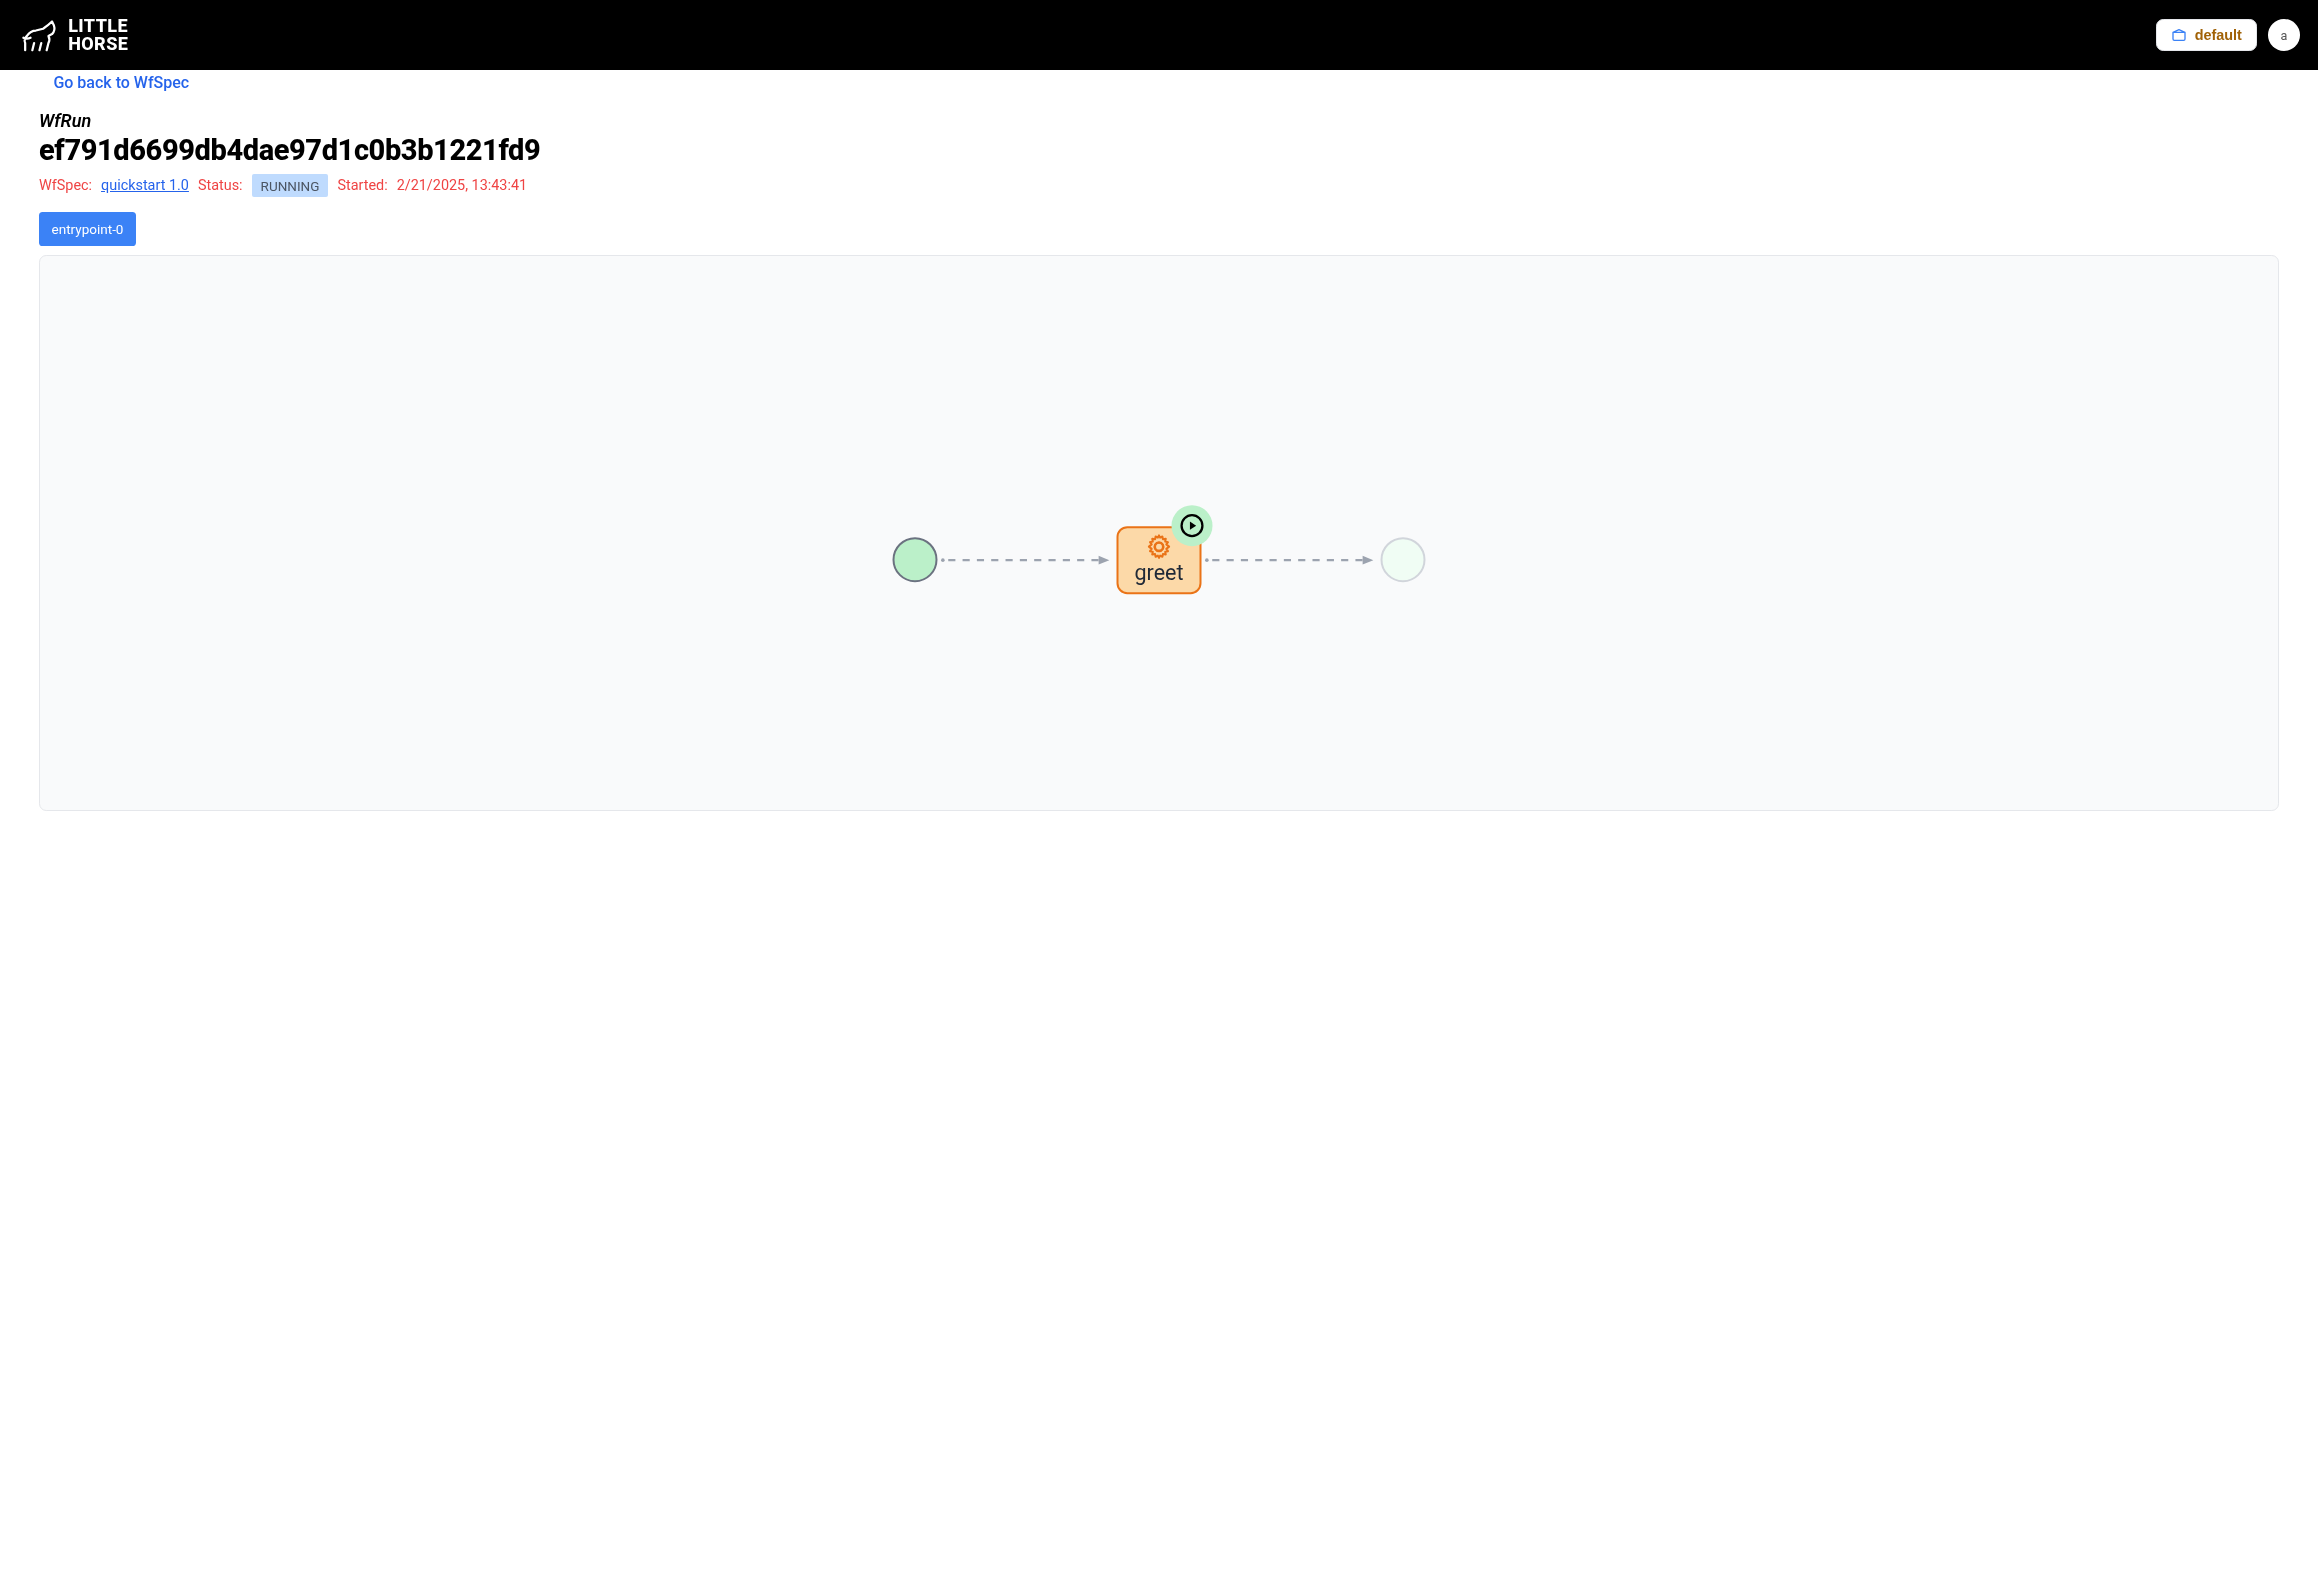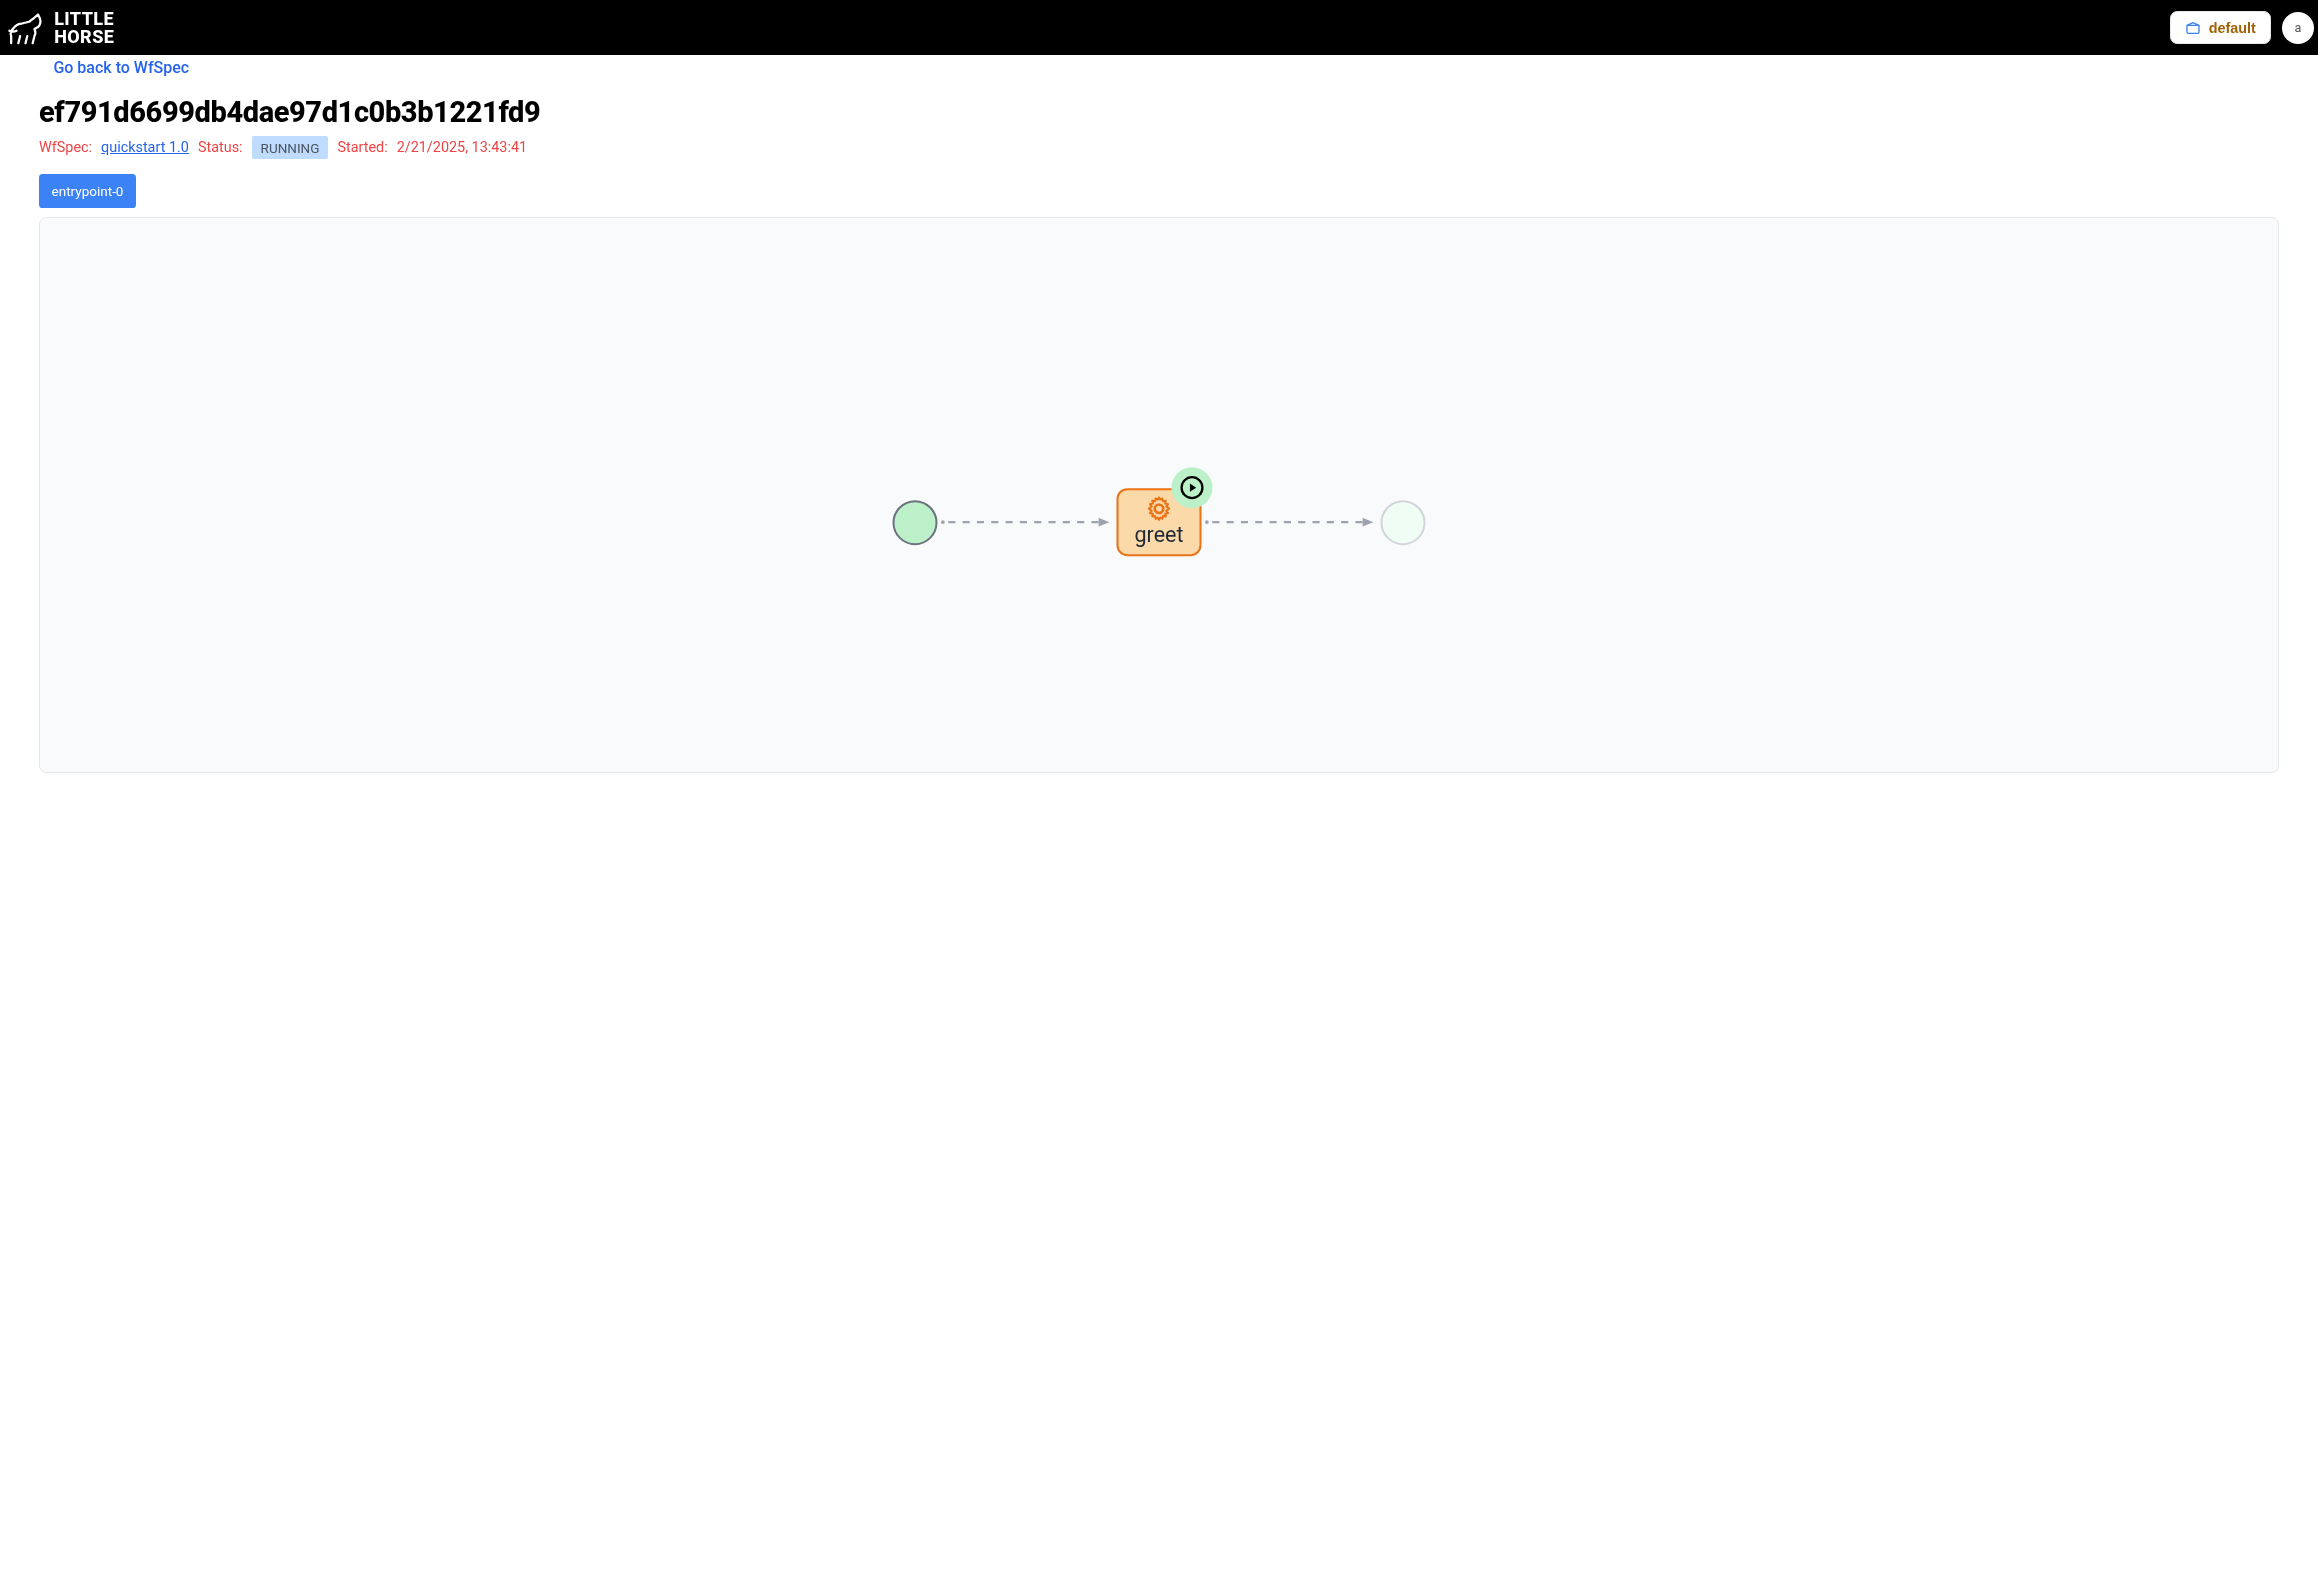--- a/index.html
+++ b/index.html
@@ -7,25 +7,25 @@
       padding: 0;
       box-sizing: border-box;
     }
     body {
       font-family: -apple-system, BlinkMacSystemFont, 'Segoe UI', Roboto, Helvetica, Arial, sans-serif;
       background: #fff;
       color: #000;
     }
     .header {
       background: #000;
-      height: 55px;
+      height: 70px;
       display: flex;
       align-items: center;
       justify-content: space-between;
-      padding: 0 4px;
+      padding: 0 18px;
     }
     .logo {
       display: flex;
       align-items: center;
       gap: 7.2px;
       color: #fff;
     }
     .logo-text {
       font-weight: 800;
       font-size: 18px;
@@ -216,20 +216,21 @@
     </button>
     <div class="avatar">
       <span>a</span>
     </div>
   </div>
 </div>
 
 <div class="content">
   <a class="back-link">Go back to WfSpec</a>
 
+  <div class="subtitle">WfRun</div>
   <h1 class="title">ef791d6699db4dae97d1c0b3b1221fd9</h1>
 
   <div class="meta">
     <span class="meta-label">WfSpec:</span>
     <a class="wfspec-link">quickstart 1.0</a>
     <span class="meta-label">Status:</span>
     <span class="status-badge">RUNNING</span>
     <span class="meta-label">Started:</span>
     <span class="meta-label">2/21/2025, 13:43:41</span>
   </div>

